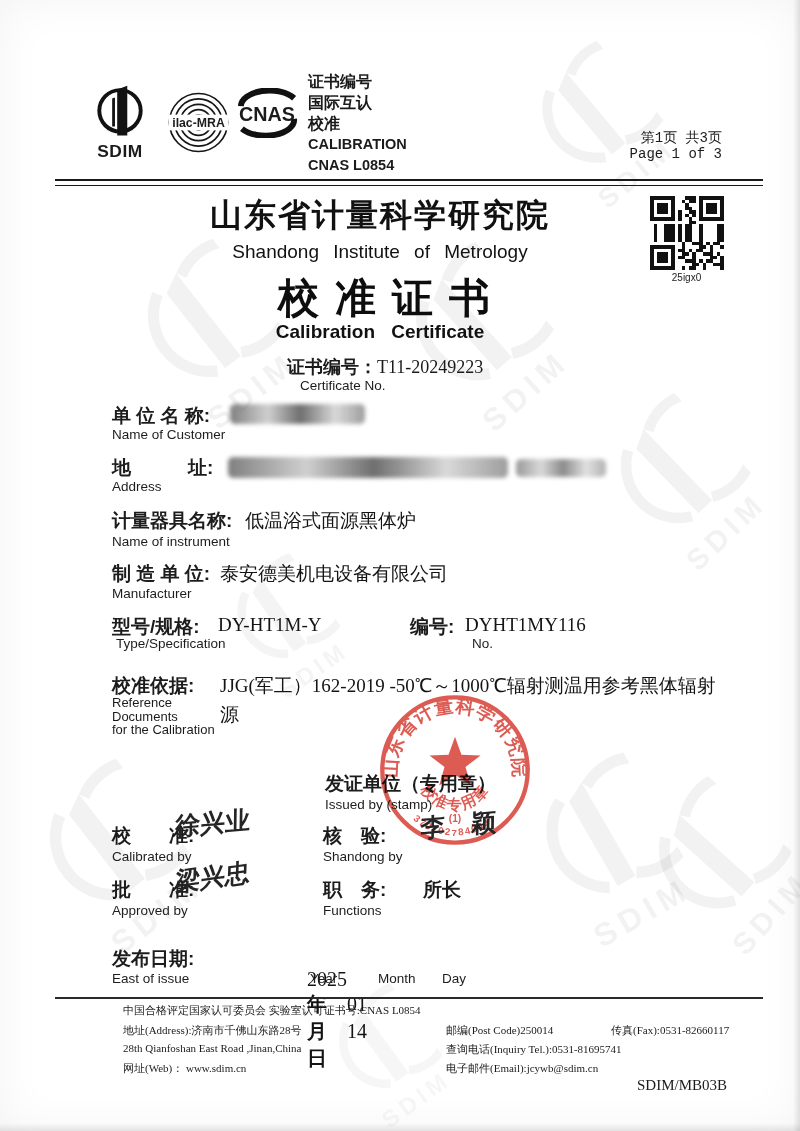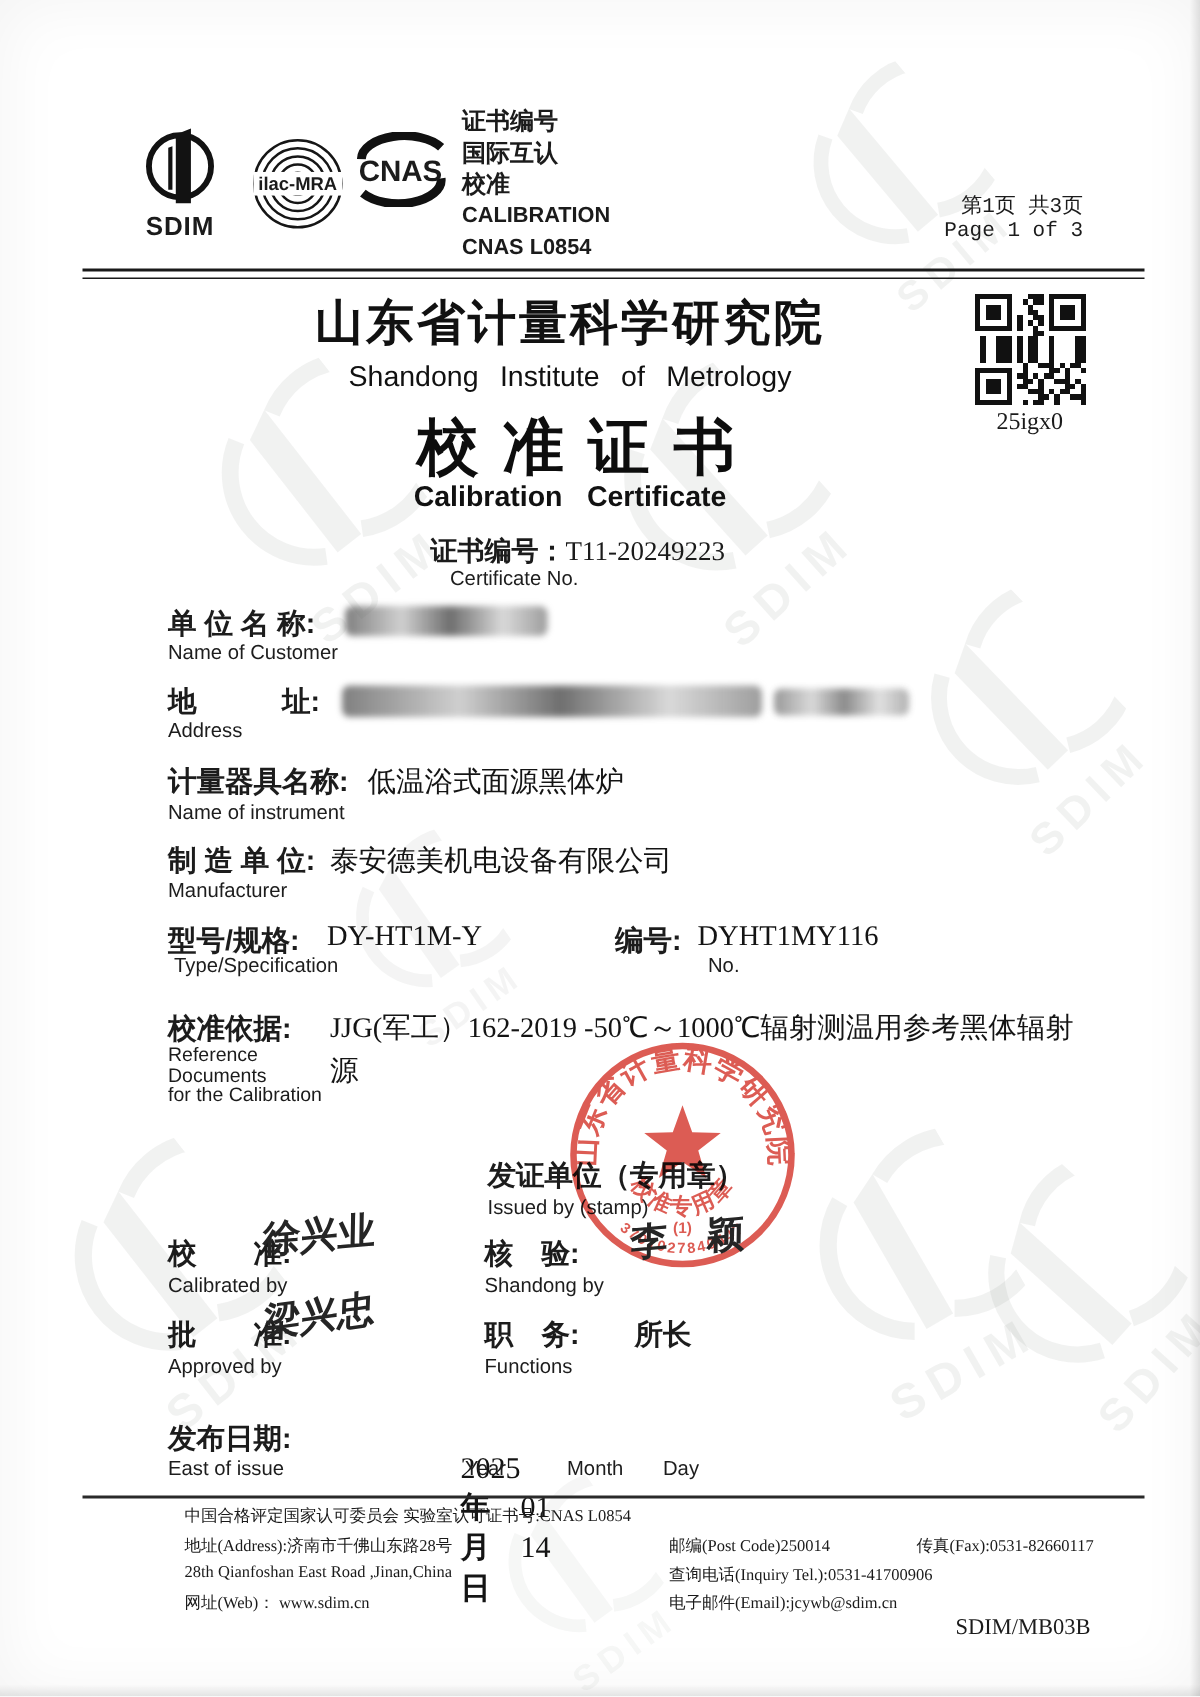--- a/index.html
+++ b/index.html
@@ -262,21 +262,21 @@
         <rect x="0" y="0" width="7" height="7" fill="#111"></rect>
         <rect x="1" y="1" width="5" height="5" fill="#fff"></rect>
         <rect x="2" y="2" width="3" height="3" fill="#111"></rect>
         <rect x="14" y="0" width="7" height="7" fill="#111"></rect>
         <rect x="15" y="1" width="5" height="5" fill="#fff"></rect>
         <rect x="16" y="2" width="3" height="3" fill="#111"></rect>
         <rect x="0" y="14" width="7" height="7" fill="#111"></rect>
         <rect x="1" y="15" width="5" height="5" fill="#fff"></rect>
         <rect x="2" y="16" width="3" height="3" fill="#111"></rect>
       </svg>
-    <div style="font-family:Liberation Serif, serif;font-size:16px;margin-top:-2px">25igx0</div>
+    <div style="font-family:Liberation Sans, sans-serif;font-size:10px;margin-top:-2px">25igx0</div>
   </div>
 
   <div class="abs zh-label" style="left:112px;top:403px">单 位 名 称:</div>
   <div class="abs sub-en" style="left:112px;top:427px">Name of Customer</div>
   <div class="abs blob" style="left:230px;top:404px;width:135px;height:20px"></div>
 
   <div class="abs zh-label" style="left:112px;top:455px">地　　　址:</div>
   <div class="abs sub-en" style="left:112px;top:479px">Address</div>
   <div class="abs blob" style="left:228px;top:457px;width:280px;height:21px"></div>
   <div class="abs blob" style="left:516px;top:459px;width:90px;height:18px;opacity:.8"></div>
@@ -355,20 +355,20 @@
   <div class="abs sub-en" style="left:310px;top:971px">Year</div>
   <div class="abs sub-en" style="left:378px;top:971px">Month</div>
   <div class="abs sub-en" style="left:442px;top:971px">Day</div>
 
   <div class="abs ftr-rule" style="left:55px;top:997px;width:708px"></div>
   <div class="abs ftr" style="left:75px;top:1003px">中国合格评定国家认可委员会 实验室认可证书号:CNAS L0854</div>
   <div class="abs ftr" style="left:75px;top:1023px">地址(Address):济南市千佛山东路28号</div>
   <div class="abs ftr" style="left:398px;top:1023px">邮编(Post Code)250014</div>
   <div class="abs ftr" style="left:563px;top:1023px">传真(Fax):0531-82660117</div>
   <div class="abs ftr" style="left:75px;top:1042px">28th Qianfoshan East Road ,Jinan,China</div>
-  <div class="abs ftr" style="left:398px;top:1042px">查询电话(Inquiry Tel.):0531-41700906</div>
+  <div class="abs ftr" style="left:398px;top:1042px">查询电话(Inquiry Tel.):0531-81695741</div>
   <div class="abs ftr" style="left:75px;top:1061px">网址(Web)： www.sdim.cn</div>
   <div class="abs ftr" style="left:398px;top:1061px">电子邮件(Email):jcywb@sdim.cn</div>
   <div class="abs doccode" style="left:637px;top:1077px">SDIM/MB03B</div>
 
   <div class="abs scan-edge-r"></div>
   <div class="abs scan-edge-b"></div>
 </div>
 
 </body></html>

